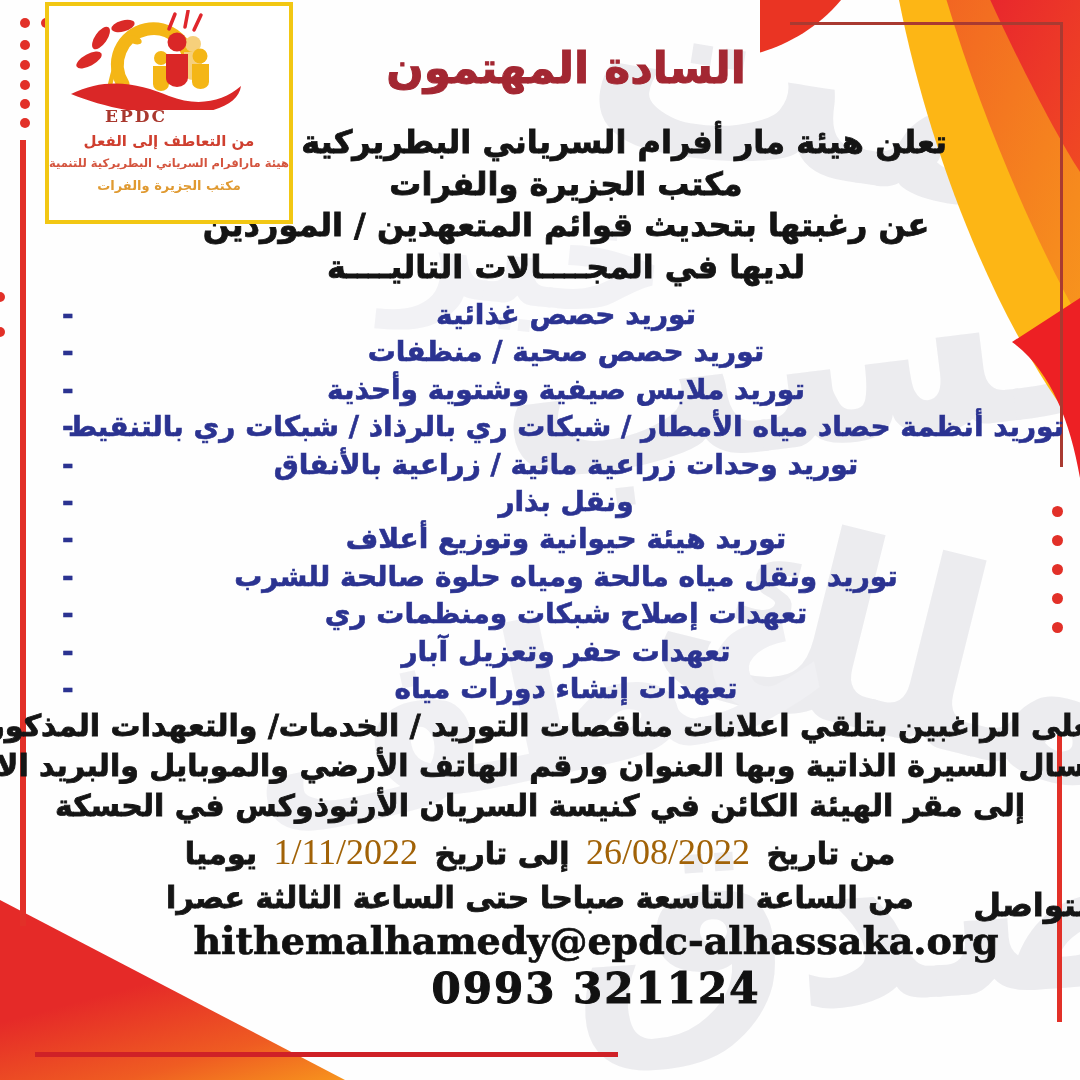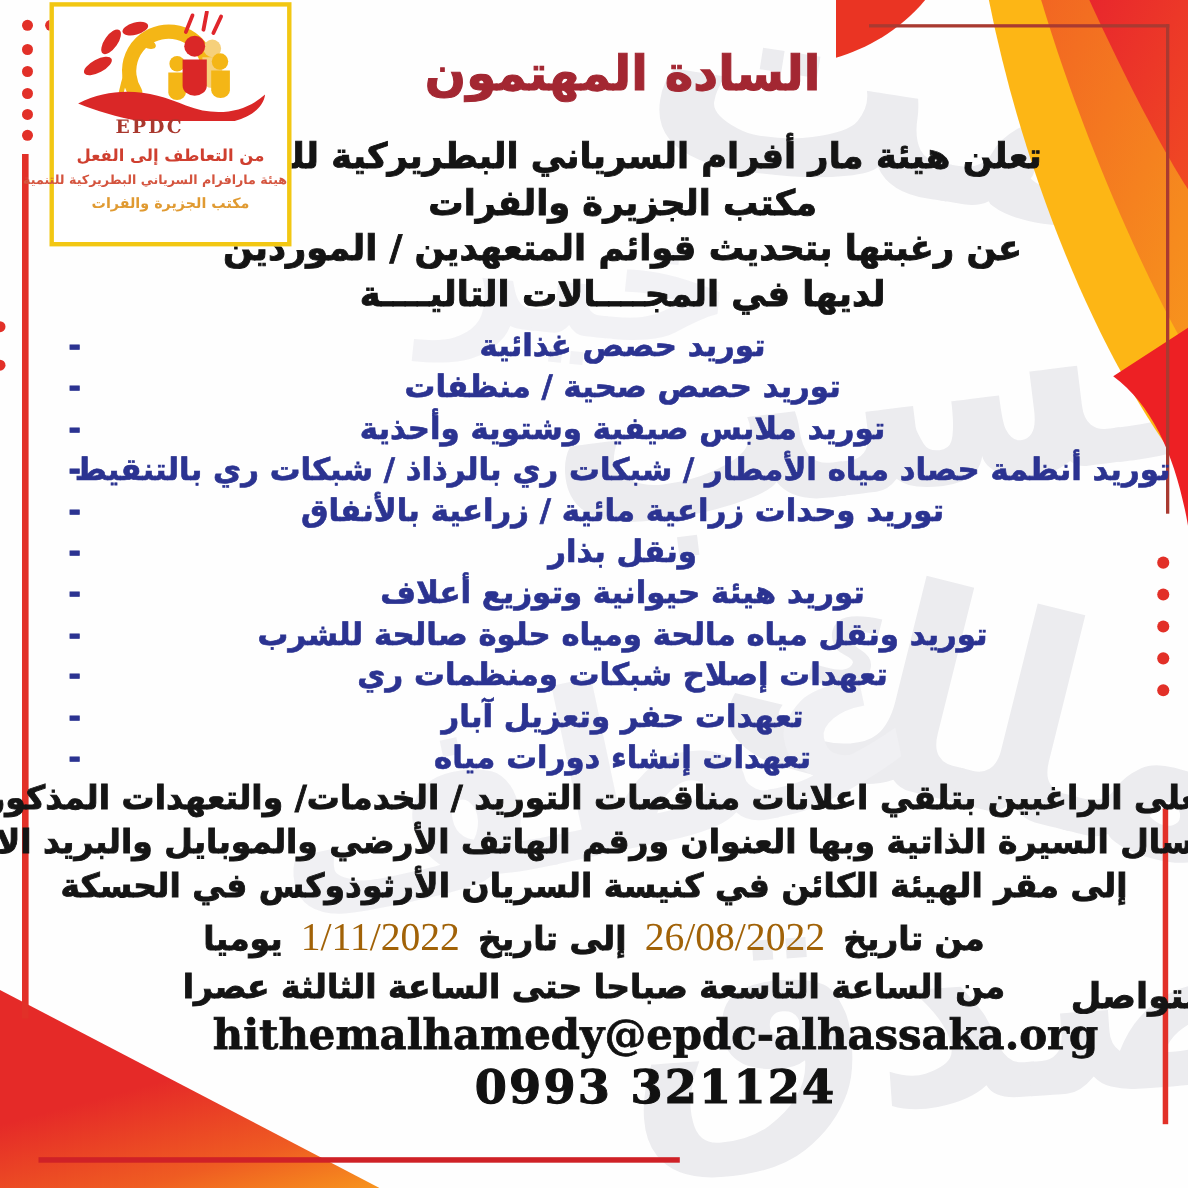--- a/index.html
+++ b/index.html
@@ -20,21 +20,21 @@
   .thin-red-top{position:absolute;left:790px;top:22px;width:273px;height:3px;background:#a93a31;z-index:2;}
   .thin-red-right{position:absolute;left:1060px;top:22px;width:3px;height:445px;background:#a93a31;z-index:2;}
   .dot{position:absolute;border-radius:50%;background:#e23028;z-index:2;}
   .vline-left{position:absolute;left:20px;top:140px;width:6px;height:786px;background:#e23028;z-index:2;}
   .vline-right{position:absolute;left:1057px;top:735px;width:5px;height:287px;background:#e23028;z-index:2;}
   .hline-bottom{position:absolute;left:35px;top:1052px;width:583px;height:5px;background:#cf2127;z-index:2;}
   .tri-bl{position:absolute;left:0;top:900px;width:345px;height:180px;z-index:1;
     background:linear-gradient(165deg,#e52a28 45%,#ef5c22 78%,#f7941d 100%);
     clip-path:polygon(0 0,0 100%,100% 100%);}
   
-  .logo-box{position:absolute;left:45px;top:2px;width:220px;height:222px;background:#fff;
+  .logo-box{position:absolute;left:45px;top:2px;width:248px;height:222px;background:#fff;
     border:4px solid #f2c713;box-sizing:border-box;z-index:3;}
   .logo-art{position:absolute;top:4px;left:8px;}
   .logo-epdc{position:absolute;top:100px;left:56px;font-family:"DejaVu Serif","Liberation Serif",serif;
     font-weight:bold;font-size:17px;letter-spacing:2px;color:#a9382e;}
   .logo-tagline{position:absolute;top:126px;left:0;right:0;text-align:center;direction:rtl;
     font-weight:bold;font-size:15px;color:#cf3f2f;white-space:nowrap;}
   .logo-org{position:absolute;top:150px;left:0;right:0;text-align:left;direction:rtl;
     font-weight:bold;font-size:11.5px;color:#d4543e;white-space:nowrap;}
   .logo-office{position:absolute;top:172px;left:0;right:0;text-align:center;direction:rtl;
     font-weight:bold;font-size:13px;color:#e09a31;white-space:nowrap;}

